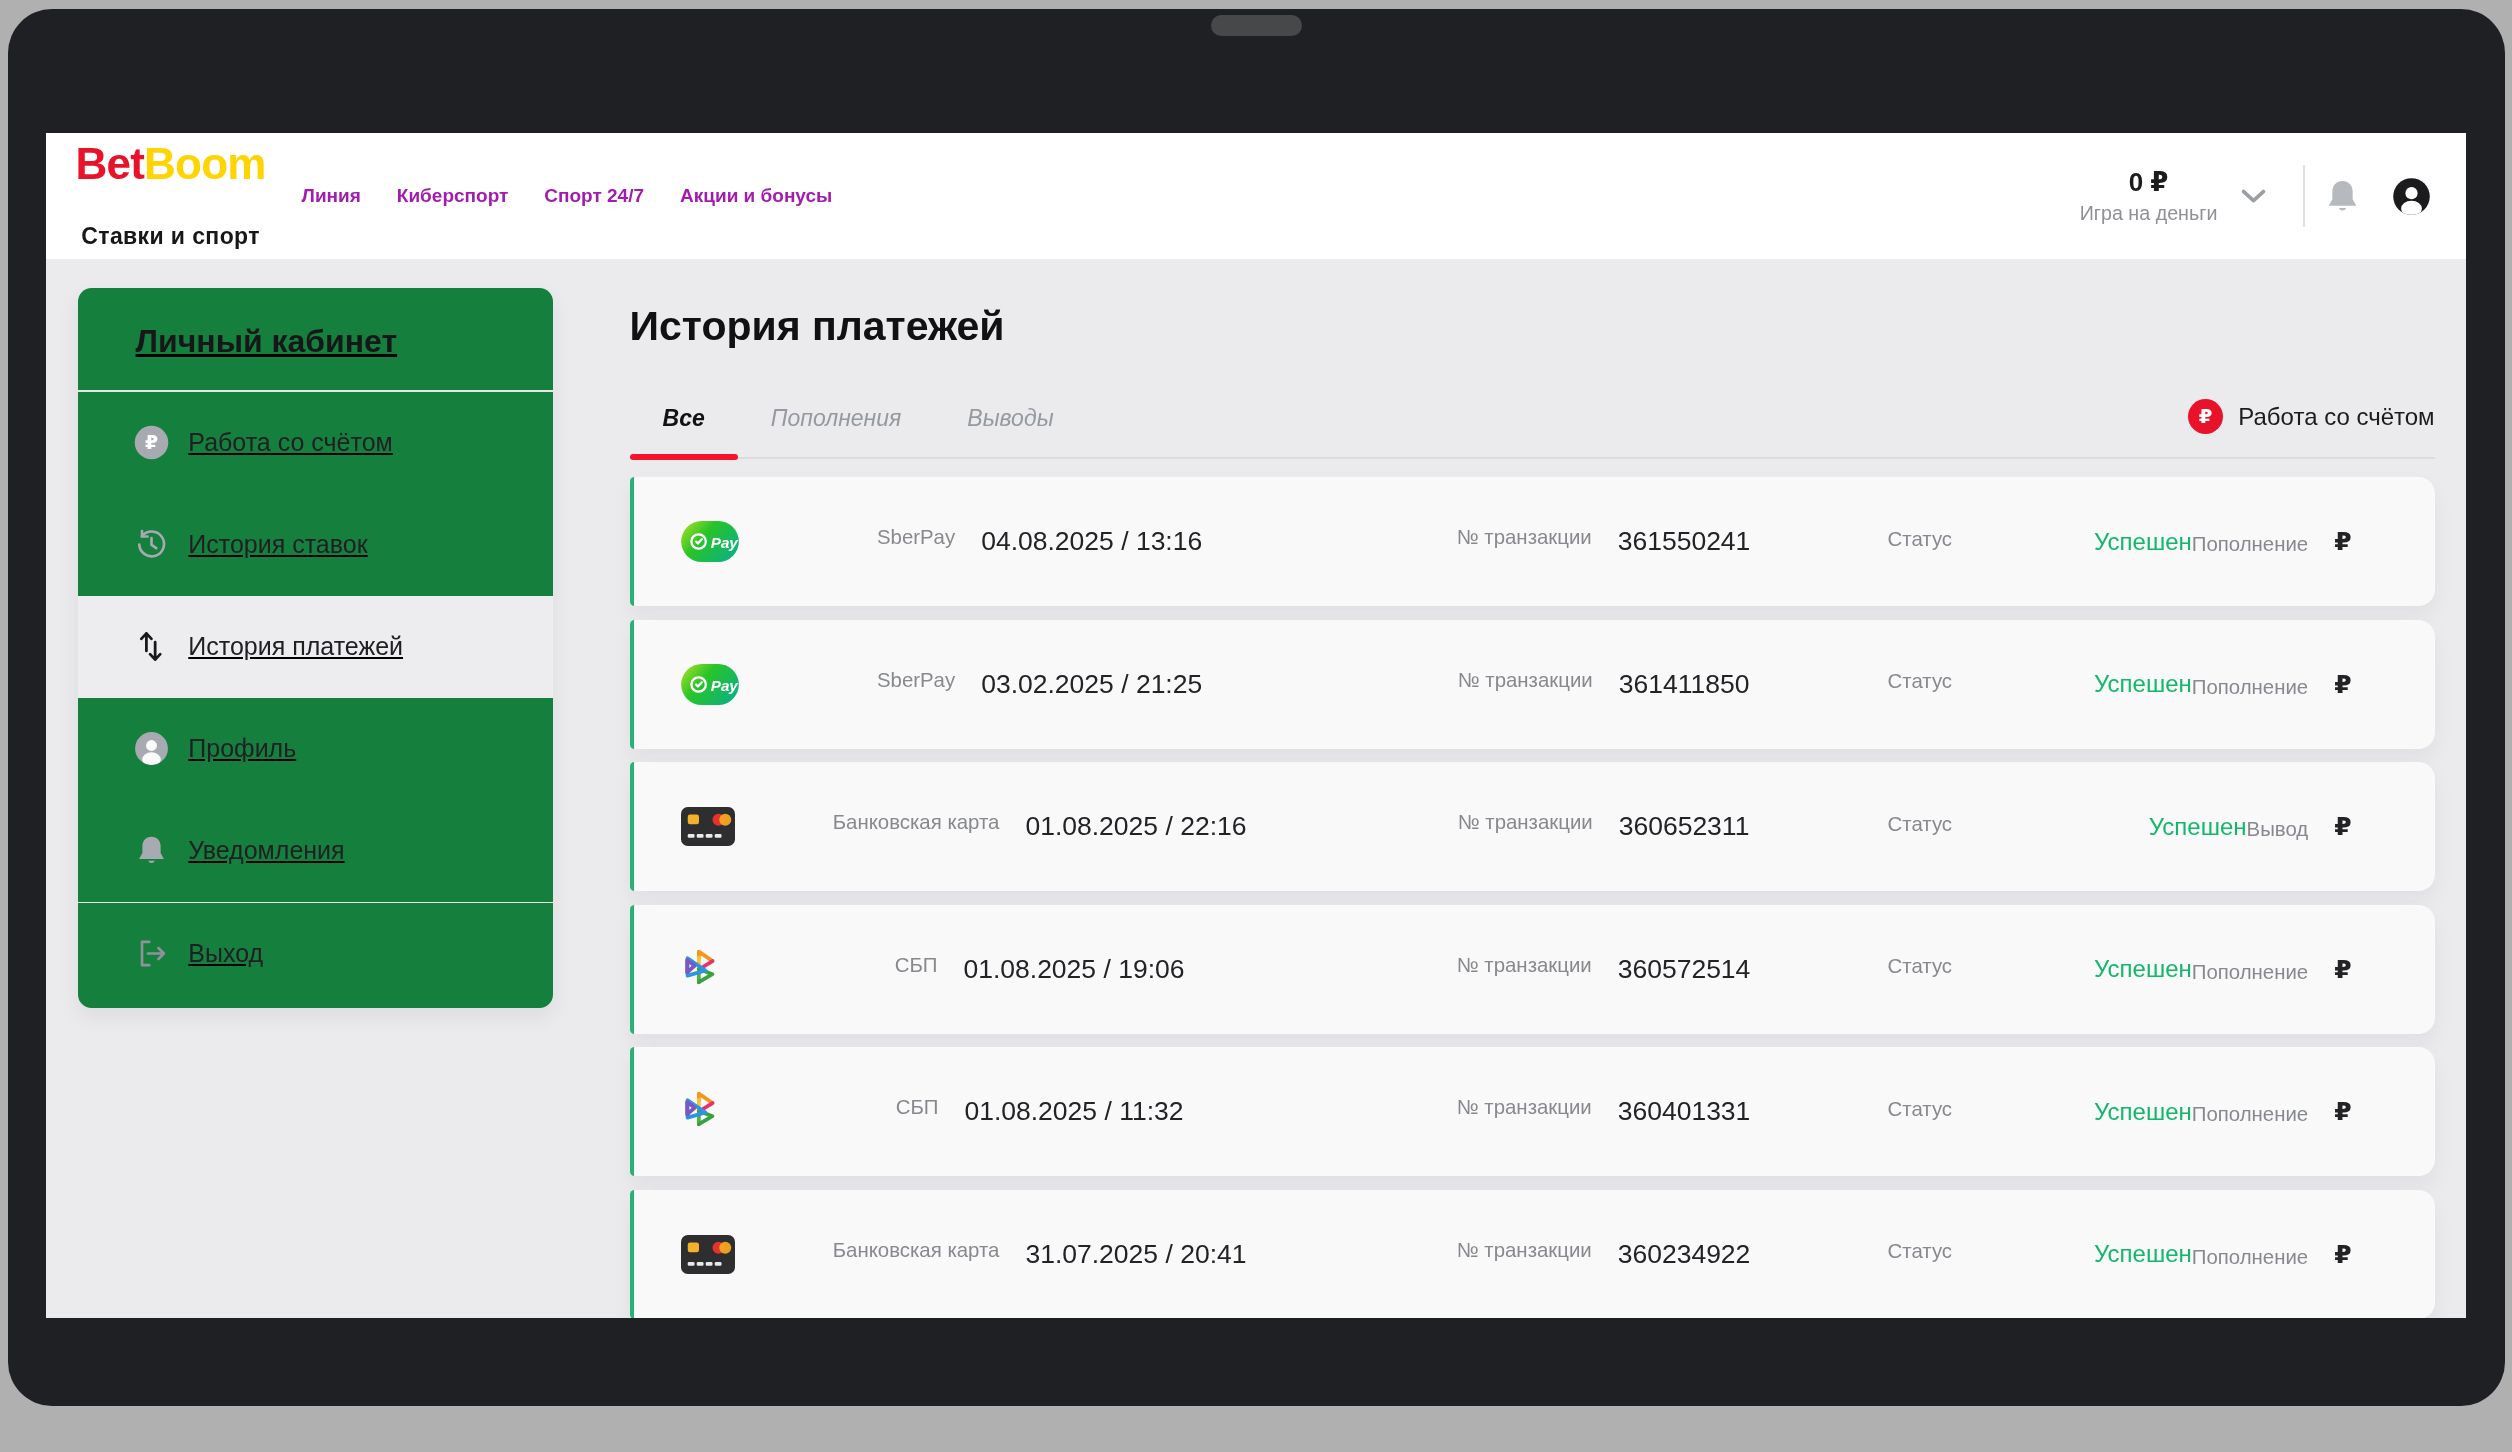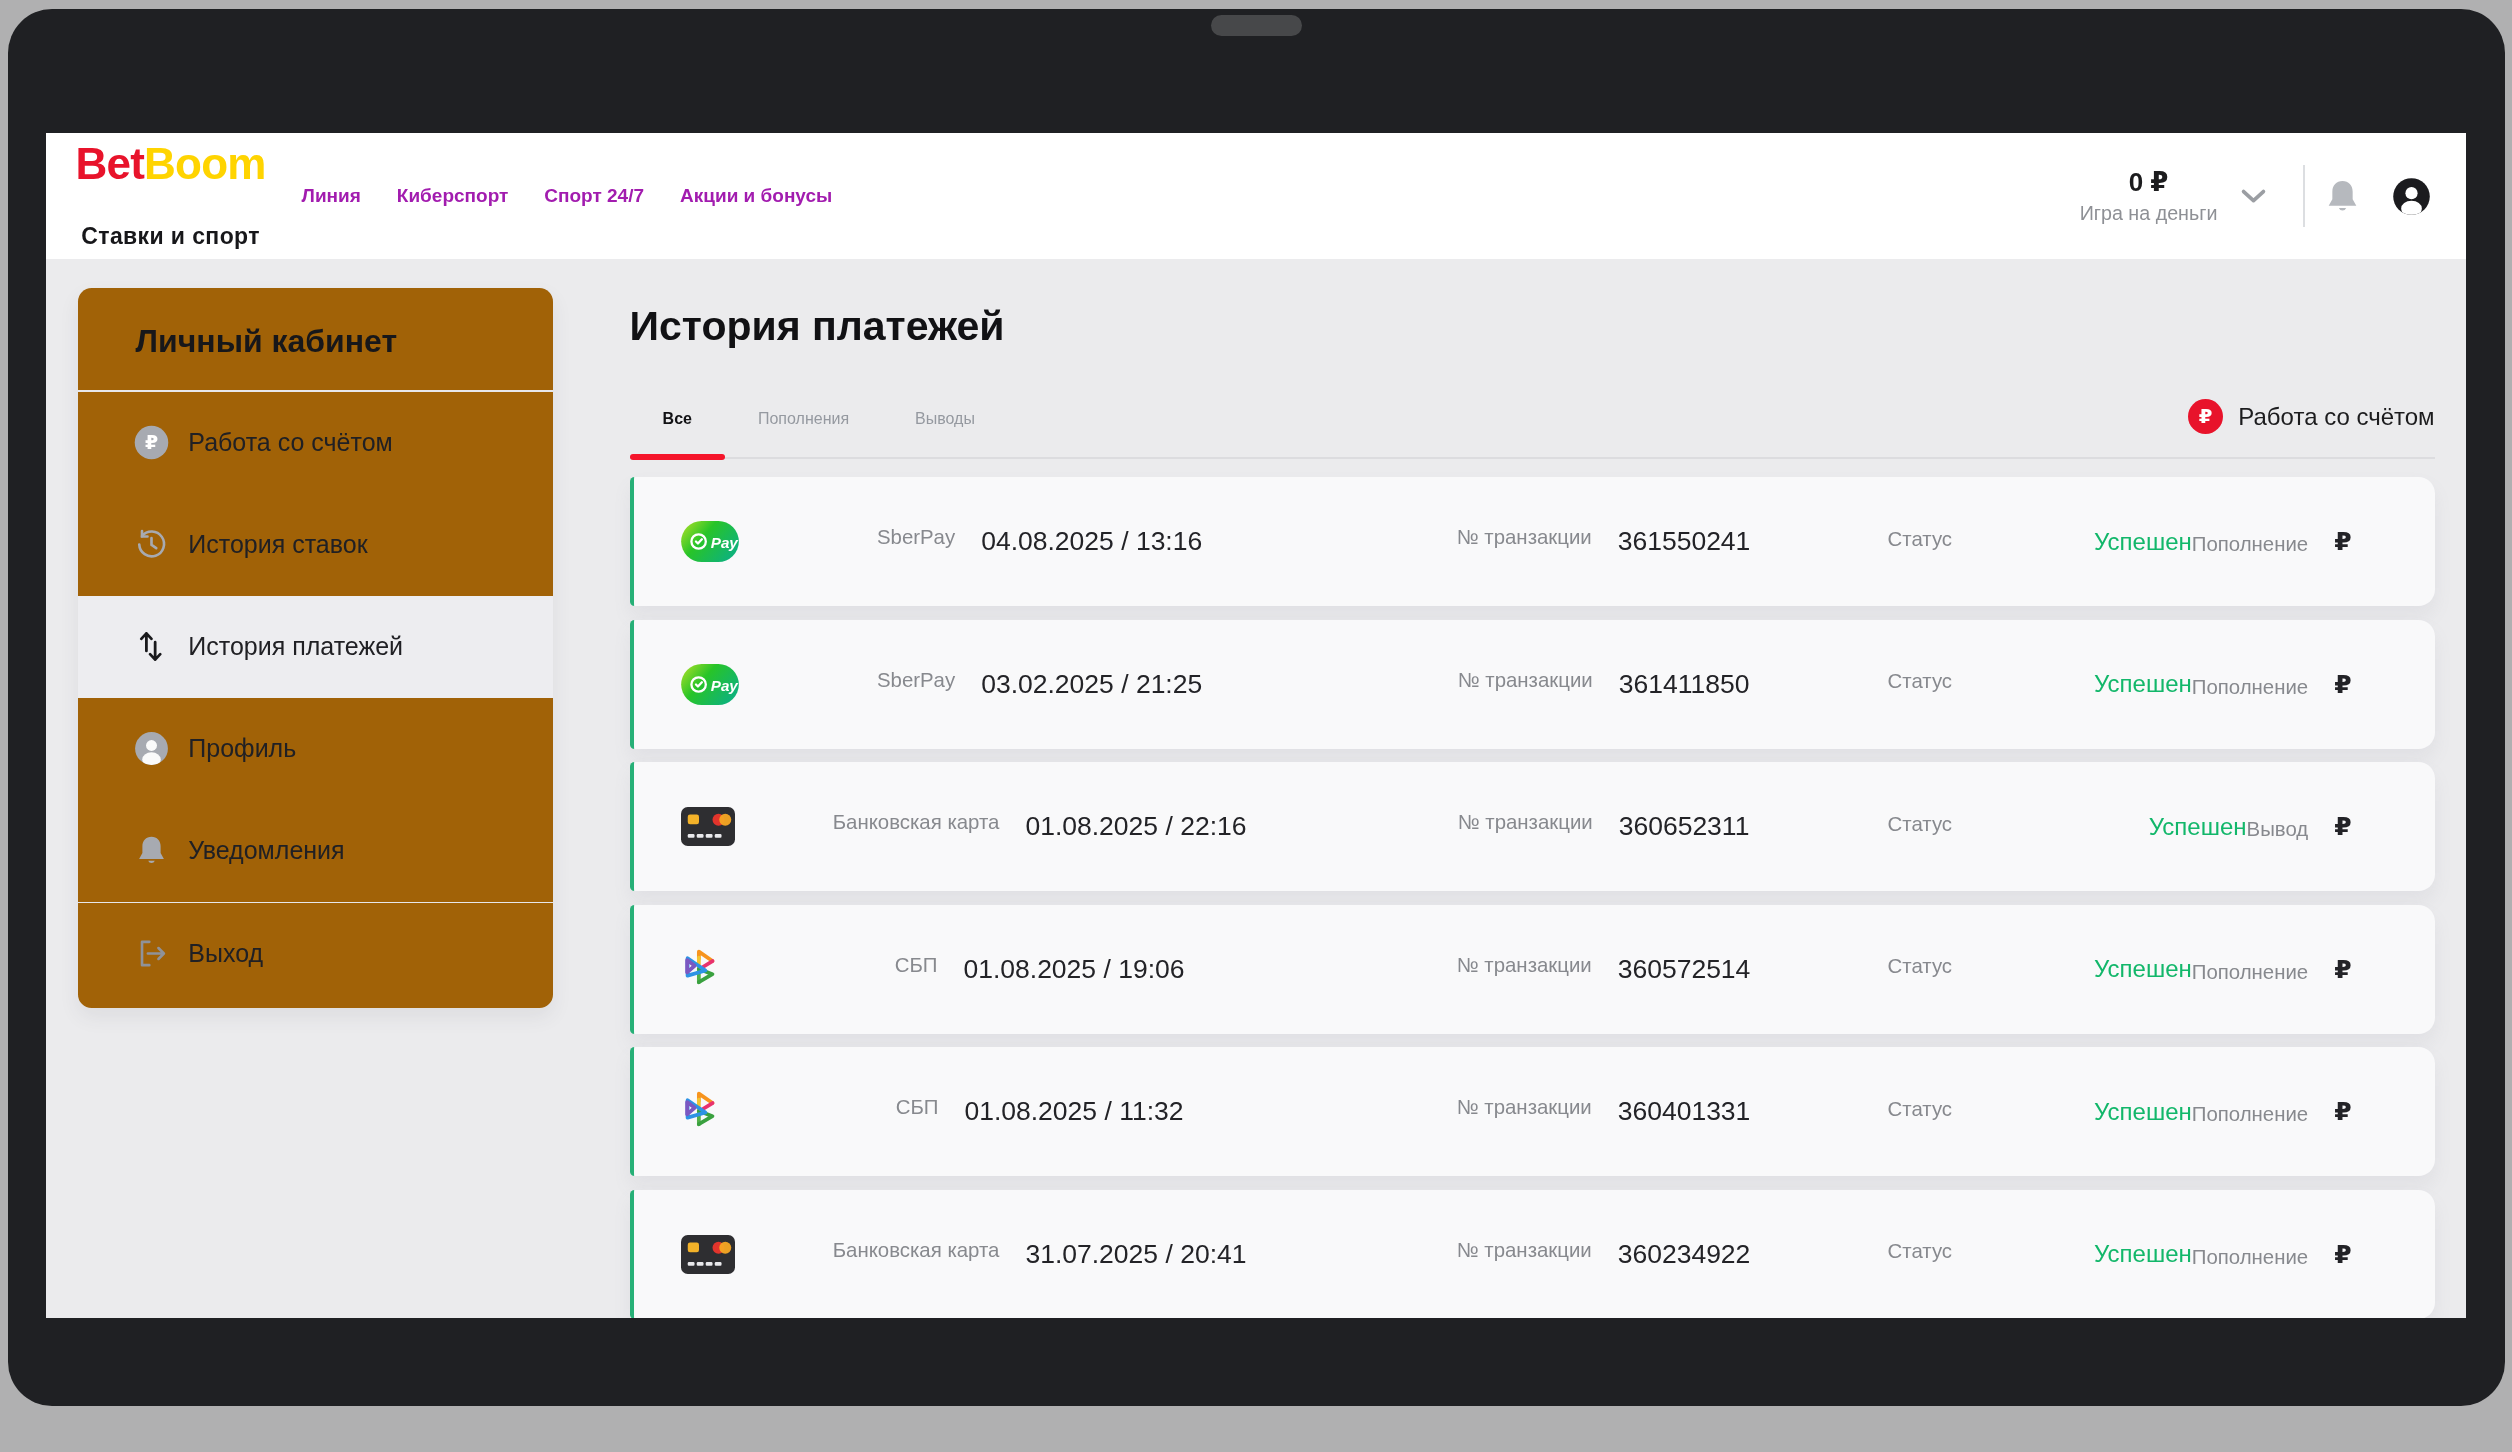--- a/index.html
+++ b/index.html
@@ -29,37 +29,37 @@
   .balance .amount { font-size:26px; font-weight:700; color:#1c1c1e; }
   .balance .blabel { font-size:19.7px; color:#8e9095; margin-top:4.5px; }
   .chev { margin-left:19.7px; width:33px; height:33px; display:flex; align-items:center; cursor:pointer; }
   .vdiv { width:1.5px; height:62px; background:#dcdee1; margin:0 18px 0 33px; }
   .icon-btn { width:39px; height:39px; display:flex; align-items:center; justify-content:center; cursor:pointer; }
   .icon-btn + .icon-btn { margin-left:30px; }
 
   
   .bodyrow { display:flex; padding:0 30px 0 32px; height:1059px; }
   aside.sidecol { width:475px; flex:none; }
-  .sidecard { margin-top:29px; width:475px; background:#a16207; border-radius:13.6px;
-              box-shadow:0 9px 19.7px rgba(60,64,80,.08); overflow:hidden; padding-bottom:4.5px; }
+  .sidecard { margin-top:29px; width:475px; background:#15803d; border-radius:13.6px;
+              box-shadow:0 9px 19.7px rgba(60,64,80,.08); overflow:hidden; padding-bottom:4.5px;text-decoration:underline; }
   .sidetitle { font-size:32px; font-weight:700; color:#17171a; padding:35px 0 30px 58px; }
   .sidesep { height:1.5px; background:#e7e7ea; }
   .sideitem { height:102px; display:flex; align-items:center; padding-left:56px; cursor:pointer; }
   .sideitem.active { background:#ededf0; }
   .sideitem .sicon { width:35px; height:35px; flex:none; display:flex; align-items:center; justify-content:center; }
   .sideitem .sicon svg { width:35px; height:35px; }
   .sideitem .slabel { margin-left:19.7px; font-size:25px; font-weight:500; color:#202024; }
   #sidebar-items .sideitem:last-child { border-top:1.5px solid #e7e7ea; }
 
   main.maincol { margin-left:77px; width:1805px; }
   h1.pagetitle { margin-top:42px; font-size:41px; font-weight:700; color:#111114; line-height:50px; }
 
   .tabsrow { margin-top:48px; display:flex; align-items:flex-end; border-bottom:2.3px solid #dcdcdf; position:relative; }
-  .tab { position:relative; padding:0 33px 24px; font-size:16px; color:#9599a0; font-weight:500;
-         line-height:29px; cursor:pointer; white-space:nowrap; }
+  .tab { position:relative; padding:0 33px 24px; font-size:23px; color:#9599a0; font-weight:500;
+         line-height:29px; cursor:pointer; white-space:nowrap;font-style:italic; }
   .tab.active { color:#121215; font-weight:700; }
   .tab.active::after { content:""; position:absolute; left:0; right:0; bottom:-3px; height:6px;
                        background:#f5152b; border-radius:3.8px; }
   .account-link { margin-left:auto; display:flex; align-items:center; gap:15px; padding-bottom:23px; cursor:pointer; }
   .account-link .rubred svg { width:35px; height:35px; display:block; }
   .account-link .altext { font-size:24px; font-weight:500; color:#1c1c1e; }
 
   
   #payment-rows { margin-top:18px; }
   .prow { height:129px; margin-bottom:13.6px; background:#f9f9fa; display:flex; align-items:center;

